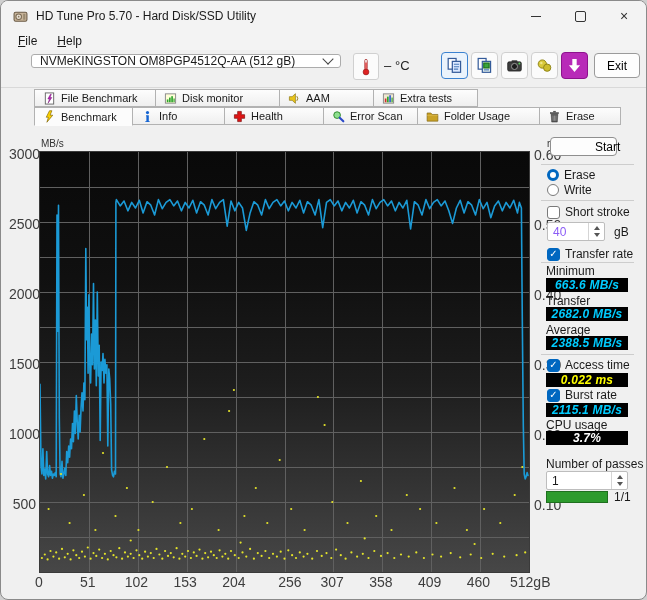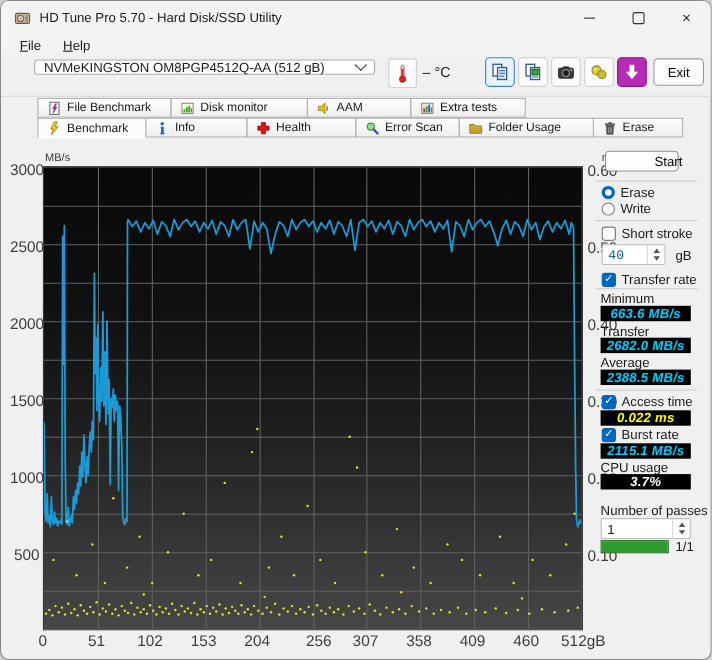--- a/index.html
+++ b/index.html
@@ -49,21 +49,21 @@
   .start-btn{position:absolute;left:549px;top:136px;width:67px;height:19px;background:#fdfdfd;border:1px solid #8f8f8f;border-radius:4px;font-size:12px;font-family:"Liberation Sans",sans-serif;padding-left:44px;}
   .opt-row{position:absolute;display:flex;align-items:center;gap:5px;font-size:12px;}
   .radio{width:12px;height:12px;border-radius:50%;box-sizing:border-box;background:#fff;border:1px solid #7a7a7a;flex:none;}
   .radio.selected{border:3.5px solid #0067c0;}
   .cb{width:13px;height:13px;border:1px solid #7a7a7a;border-radius:3px;box-sizing:border-box;background:#fff;flex:none;
       display:flex;align-items:center;justify-content:center;font-size:10px;color:#fff;line-height:1;}
   .cb.checked{background:#0067c0;border-color:#0067c0;}
   .cb.checked::after{content:"✓";}
   .spinner{position:absolute;background:#fff;border:1px solid #bdbdbd;border-radius:2px;box-sizing:border-box;display:flex;align-items:center;font-size:12px;}
   .spinner .val{flex:1;padding-left:5px;}
-  .spinner.disabled .val{color:#0369a1;font-family:Liberation Mono, monospace;}
+  .spinner.disabled .val{color:#8b5cf6;}
   .spin-arrows{width:15px;height:100%;border-left:1px solid #d5d5d5;display:flex;flex-direction:column;align-items:center;justify-content:center;gap:3px;}
   .arr-up{width:0;height:0;border-left:3px solid transparent;border-right:3px solid transparent;border-bottom:4px solid #555;}
   .arr-dn{width:0;height:0;border-left:3px solid transparent;border-right:3px solid transparent;border-top:4px solid #555;}
   .plabel{position:absolute;font-size:12px;color:#1a1a1a;}
   .lcd{position:absolute;left:545px;width:82px;height:14px;background:#000;display:flex;align-items:center;justify-content:center;
        font-size:12px;font-weight:bold;font-style:italic;letter-spacing:0.2px;}
   .lcd.cyan{color:#00ccff;}.lcd.yellow{color:#ffff00;}.lcd.white{color:#ffffff;}
   .pbar{position:absolute;left:545px;top:490px;width:62px;height:12px;background:#2d9b2d;border:1px solid #1f6f1f;box-sizing:border-box;}
   .pbar-fill{height:100%;background:#2d9b2d;}
 </style>

